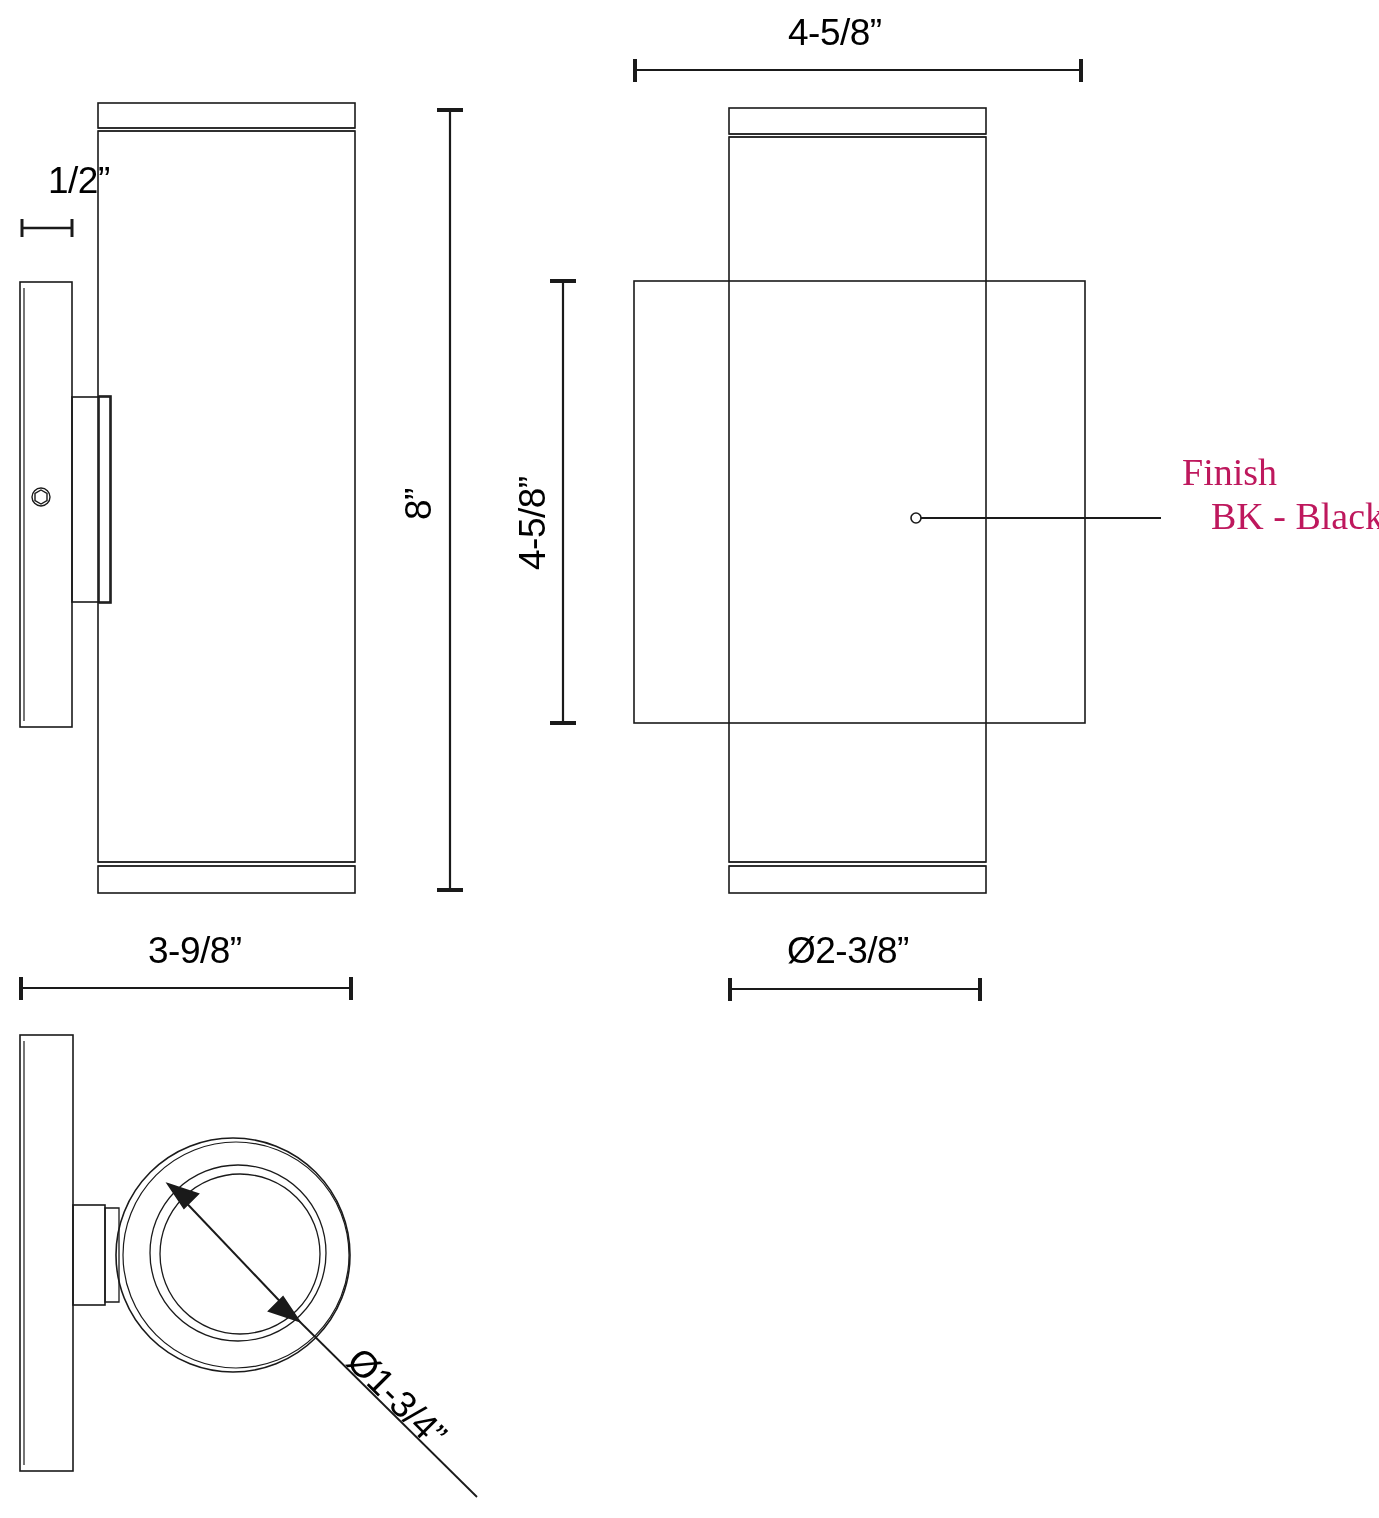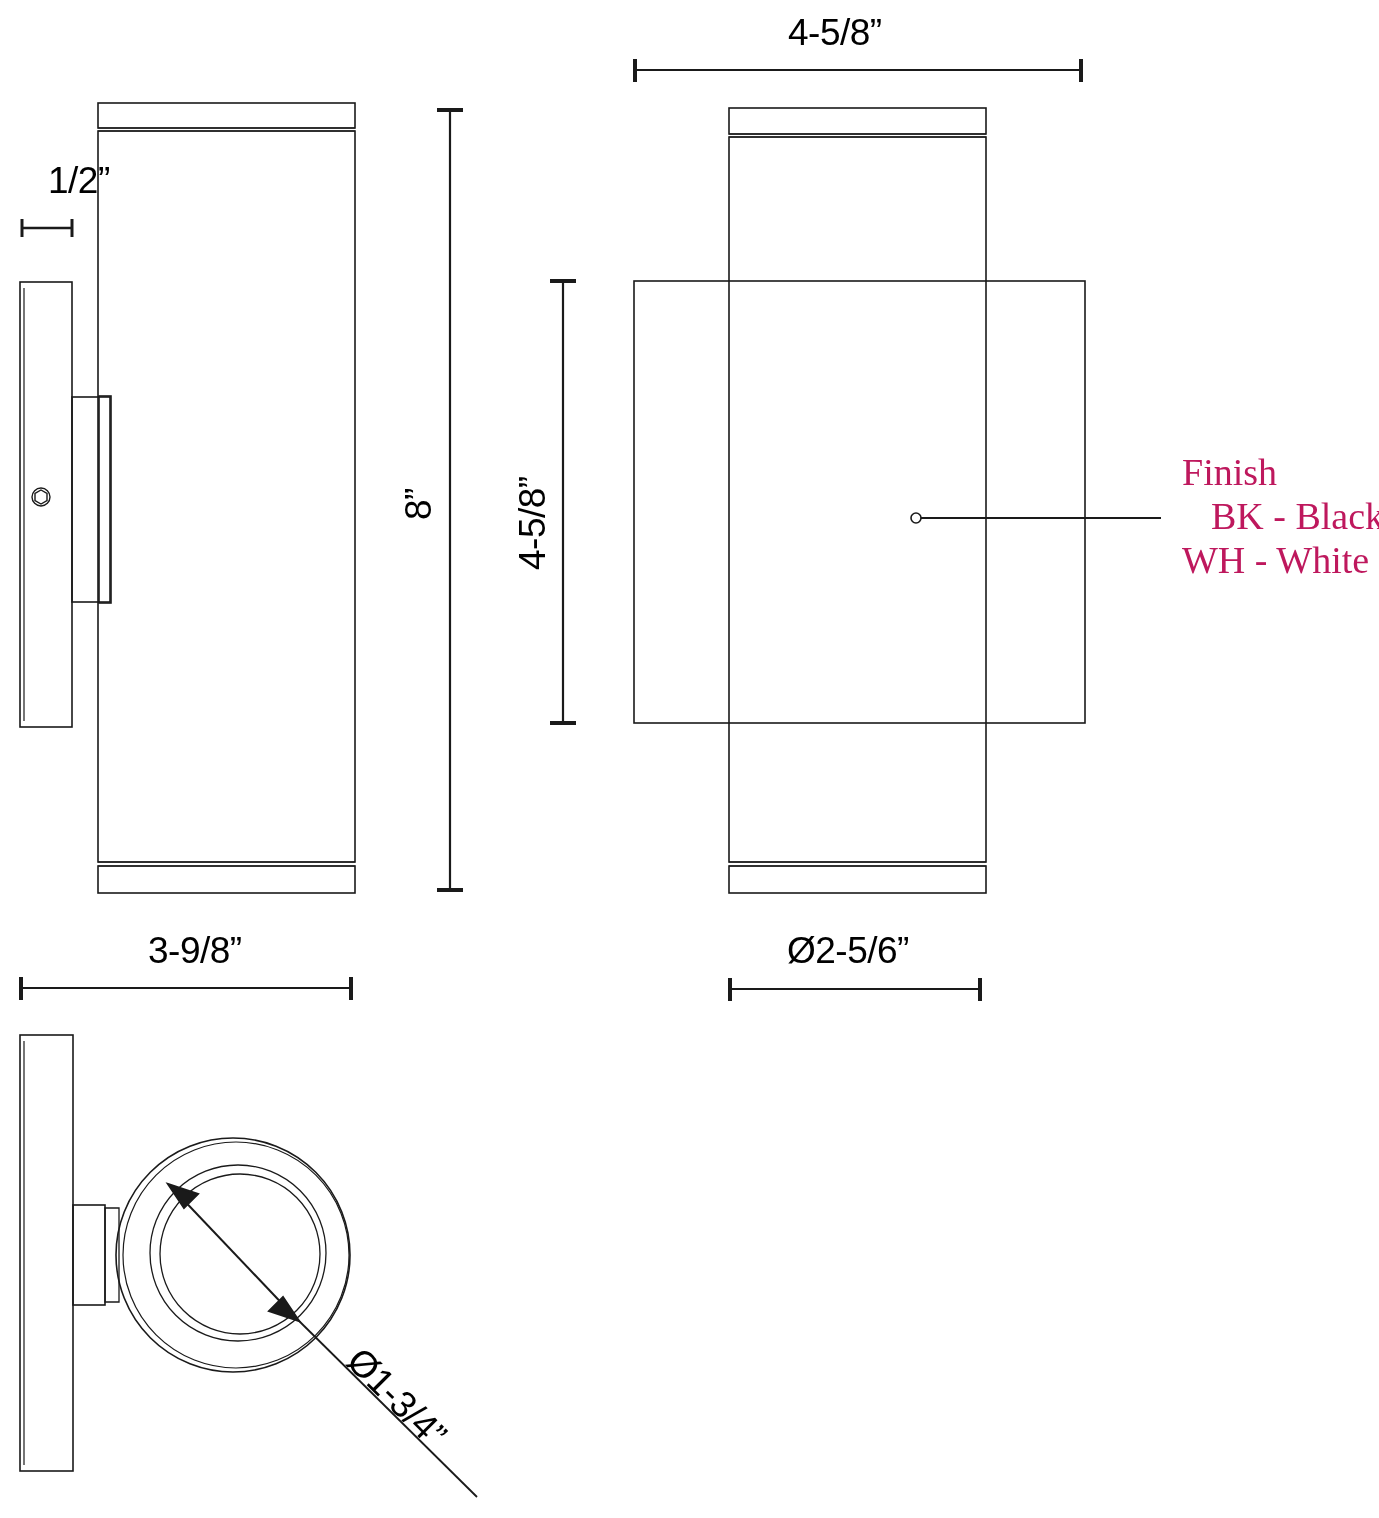--- a/index.html
+++ b/index.html
@@ -164,23 +164,22 @@
   <div class="dimtext" style="left:24px; top:160px;margin-left:24px;">1/2”</div>
 
   <div class="dimtext rot90" style="left:398px; top:520px;">8”</div>
 
   <div class="dimtext rot90" style="left:512px; top:570px;">4-5/8”</div>
 
   <div class="dimtext" style="left:788px; top:12px;">4-5/8”</div>
 
   <div class="dimtext" style="left:148px; top:930px;">3-9/8”</div>
 
-  <div class="dimtext" style="left:787px; top:930px;">Ø2-5/6”</div>
+  <div class="dimtext" style="left:787px; top:930px;">Ø2-3/8”</div>
 
   <div class="dimtext rotdiag" style="left:368px; top:1340px;">Ø1-3/4”</div>
 
   <div class="notetext" style="left:1182px; top:450px;">Finish</div>
 
   <div class="notetext" style="left:1189px; top:494px;margin-left:22px;">BK - Black</div>
 
-  <div class="notetext" style="left:1182px; top:538px;">WH - White</div>
 
 </div>
 
 </body></html>

